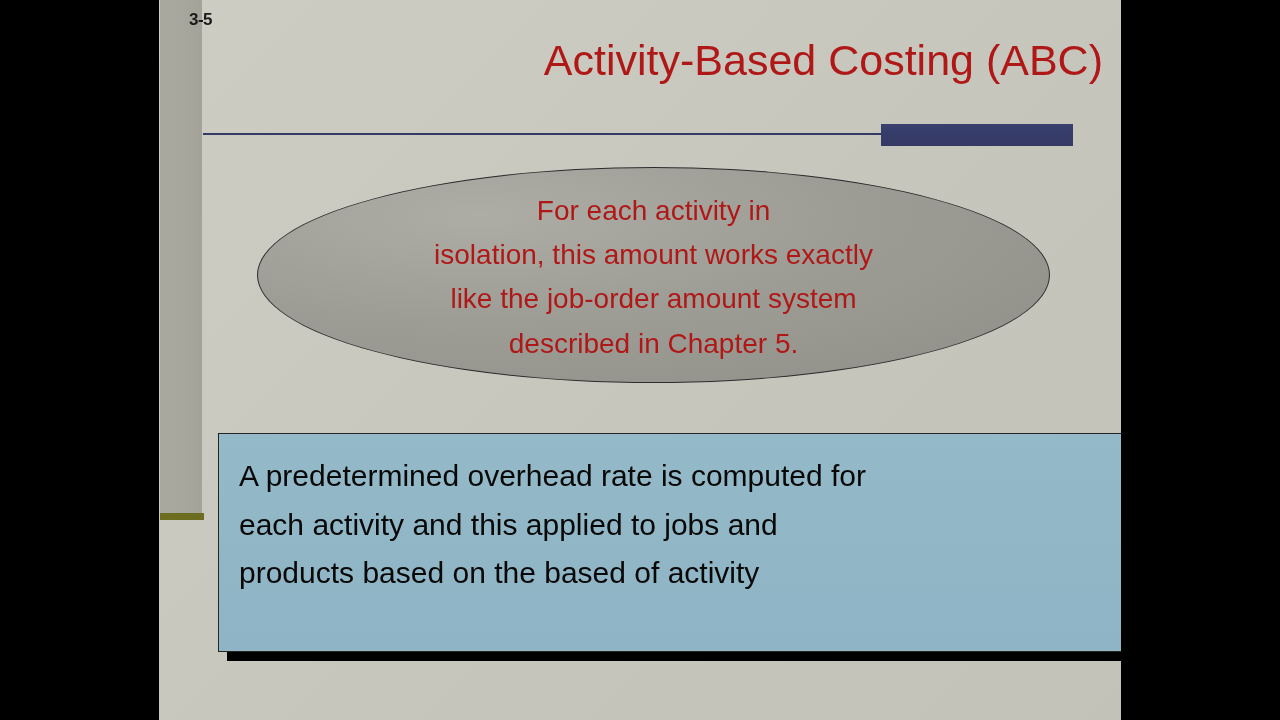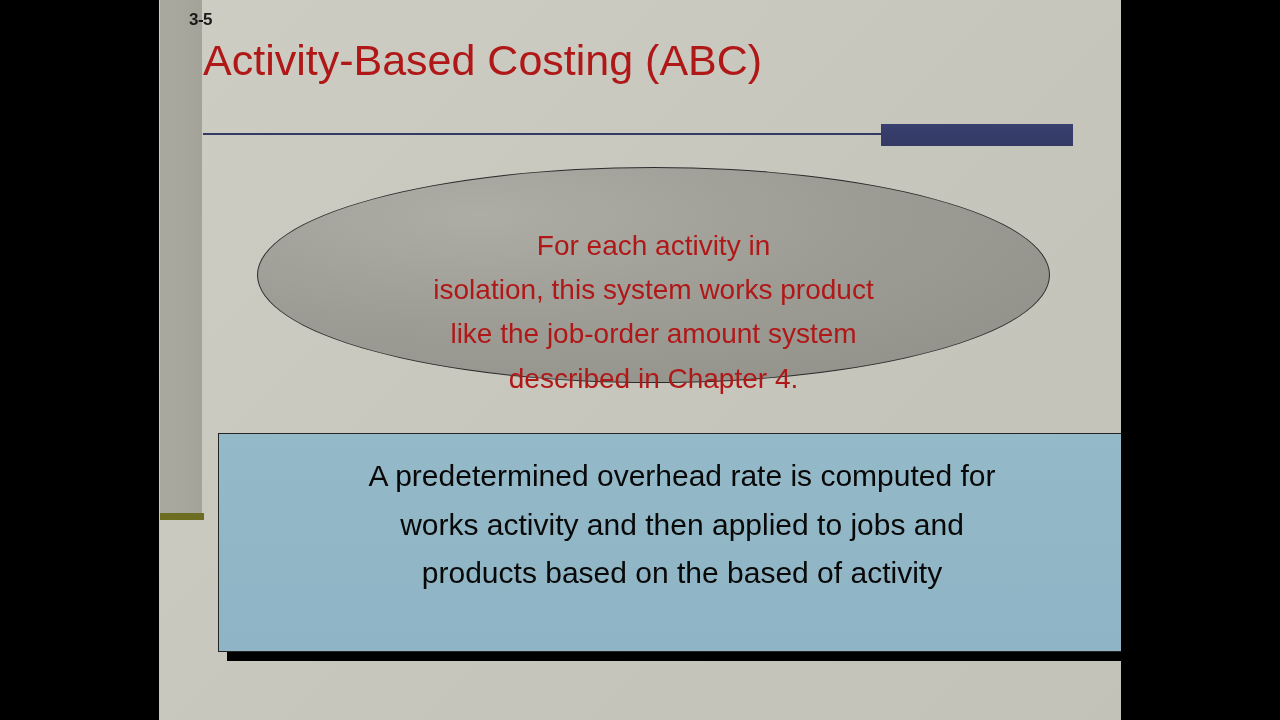--- a/index.html
+++ b/index.html
@@ -63,21 +63,21 @@
     letter-spacing: -0.5px;
     line-height: 1;
   }
 
   
   .slide-title {
     position: absolute;
     left: 44px;
     top: 38px;
     width: 900px;
-    text-align: left;
+    text-align: right;
     font-size: 43px;
     color: #b01818;
     line-height: 1.05;
     white-space: nowrap;
   }
 
   
   .title-rule {
     position: absolute;
     left: 44px;
@@ -114,21 +114,20 @@
   }
   .ellipse-text {
     position: absolute;
     left: 60px;
     right: 60px;
     top: 22px;
     text-align: center;
     font-size: 28px;
     color: #b01818;
     line-height: 1.58;
-    margin-top: 35px;
   }
 
   
   .blue-box-shadow {
     position: absolute;
     left: 68px;
     top: 442px;
     width: 928px;
     height: 219px;
     background: #000000;
@@ -142,21 +141,21 @@
     background: #90b6c6;
     background-image: linear-gradient(180deg, #94bac9 0%, #8eb4c5 100%);
     border: 1px solid #242424;
     box-sizing: border-box;
   }
   .blue-box-text {
     position: absolute;
     left: 20px;
     right: 20px;
     top: 18px;
-    text-align: center;
+    text-align: left;
     font-size: 30px;
     color: #080808;
     line-height: 1.62;
   }
 
   .line { display: block; }
 </style>
 </head>
 <body>
 
@@ -171,29 +170,29 @@
 
     <div class="slide-title">Activity-Based Costing (ABC)</div>
 
     <div class="title-rule"></div>
     <div class="title-block"></div>
 
     <div class="ellipse-wrap">
       <div class="ellipse-shape"></div>
       <div class="ellipse-text">
         <span class="line">For each activity in</span>
-        <span class="line">isolation, this system works product</span>
+        <span class="line">isolation, this amount works exactly</span>
         <span class="line">like the job-order amount system</span>
-        <span class="line">described in Chapter 4.</span>
+        <span class="line">described in Chapter 5.</span>
       </div>
     </div>
 
     <div class="blue-box-shadow"></div>
     <div class="blue-box">
       <div class="blue-box-text">
         <span class="line">A predetermined overhead rate is computed for</span>
-        <span class="line">works activity and then applied to jobs and</span>
+        <span class="line">each activity and this applied to jobs and</span>
         <span class="line">products based on the based of activity</span>
       </div>
     </div>
 
   </div>
 </div>
 
 </body></html>

